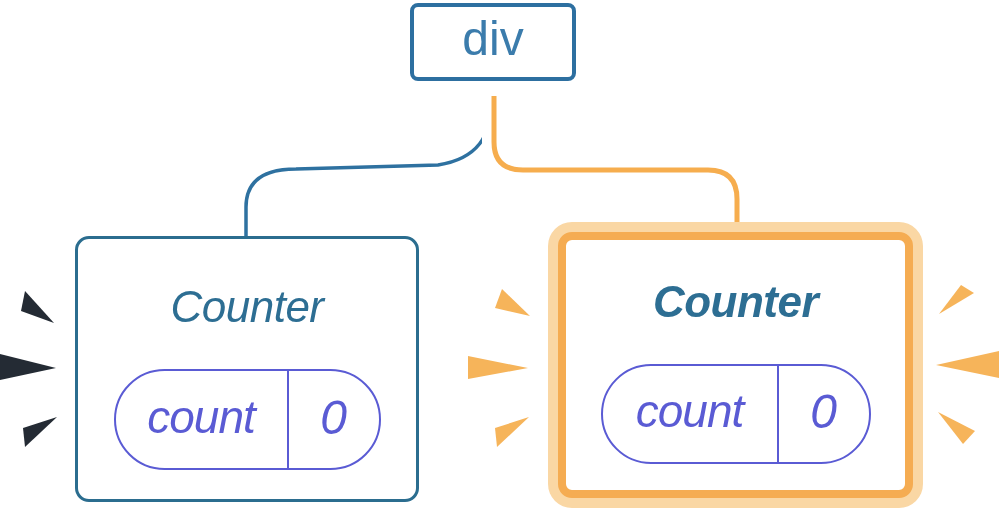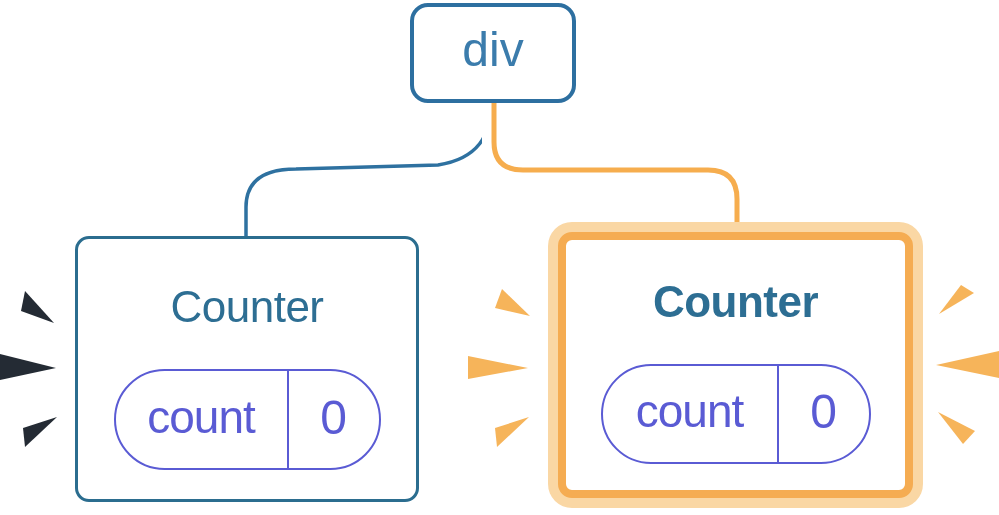--- a/index.html
+++ b/index.html
@@ -17,44 +17,45 @@
   .overlay-svg {
     position: absolute;
     left: 0; top: 0;
     z-index: 1;
   }
 
   
   .root-node {
     position: absolute;
     left: 410px; top: 3px;
-    width: 166px; height: 100px;
+    width: 166px; height: 78px;
     background: #ffffff;
     border: 4px solid #2d6fa0;
-    border-radius: 18px;
+    border-radius: 8px;
     z-index: 2;
     display: flex;
     align-items: center;
     justify-content: center;
   }
   .root-node .node-label {
     color: #3b7cac;
     font-size: 48px;
     line-height: 1;
     padding-bottom: 6px;
   }
 
   
   .counter-card {
     position: absolute;
     z-index: 2;
     background: #ffffff;
     display: flex;
     flex-direction: column;
     align-items: center;
+    font-style: italic;
   }
   .counter-left {
     left: 75px; top: 236px;
     width: 344px; height: 266px;
     border: 3px solid #2b6d8f;
     border-radius: 14px;
     padding-top: 46px;
   }
   .counter-right {
     left: 558px; top: 232px;

